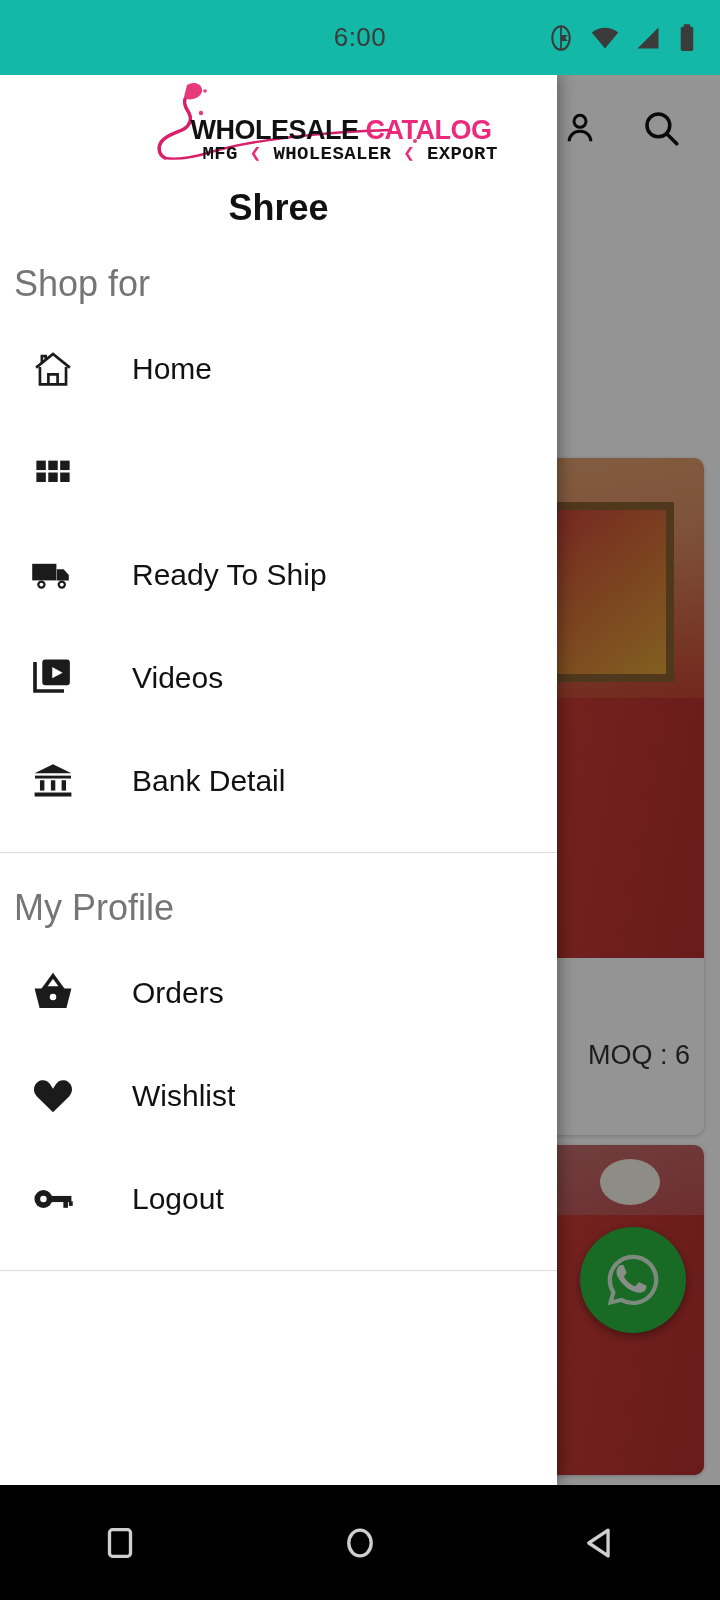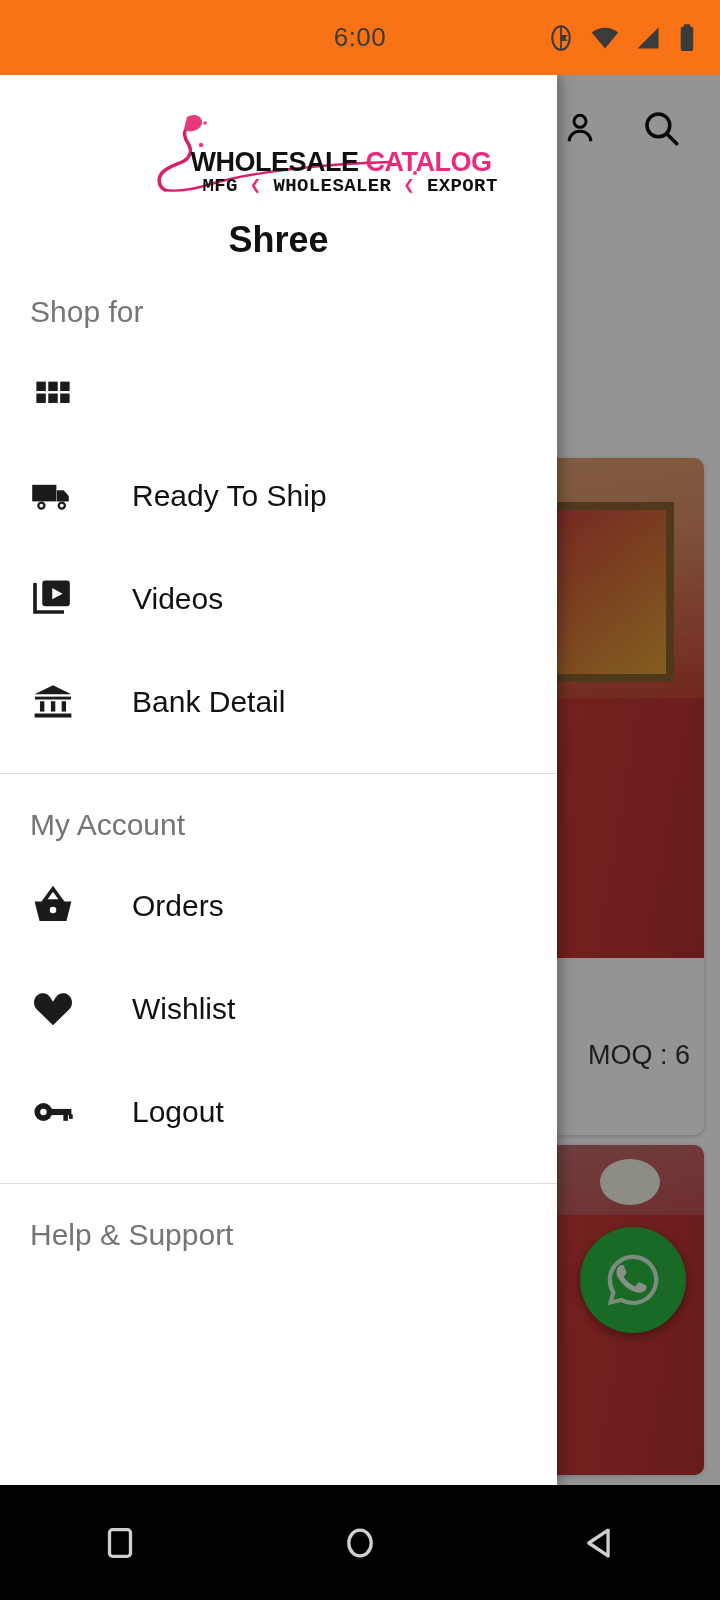--- a/index.html
+++ b/index.html
@@ -7,21 +7,21 @@
     width:720px; height:1600px;
     background:#9e9e9e;
     font-family:"Liberation Sans", sans-serif;
     overflow:hidden;
   }
   #screen { position:relative; width:720px; height:1600px; overflow:hidden; background:#8f8f8f; }
 
   
   .statusbar {
     position:absolute; top:0; left:0; width:720px; height:75px;
-    background:#f97316; display:flex; align-items:center; z-index:40;
+    background:#14b8a6; display:flex; align-items:center; z-index:40;
   }
   .sb-time { position:absolute; left:0; right:0; text-align:center;
     font-size:26px; color:#3b3b3b; letter-spacing:.5px; }
   .sb-icons { position:absolute; right:22px; display:flex; align-items:center; gap:14px; }
   .sb-icons svg { display:block; }
 
   
   .bg-layer { position:absolute; top:75px; left:0; width:720px; height:1410px; background:#fff; }
   .bg-appbar { position:absolute; top:0; left:0; width:720px; height:105px; background:#fff;
     display:flex; align-items:center; justify-content:flex-end; gap:40px; padding-right:38px; }
@@ -90,35 +90,35 @@
   
   .scrim { position:absolute; top:75px; left:0; width:720px; height:1410px;
     background:rgba(0,0,0,.42); z-index:20; }
 
   
   .drawer {
     position:absolute; top:75px; left:0; width:557px; height:1410px;
     background:#fff; z-index:30; overflow:hidden;
     box-shadow:3px 0 14px rgba(0,0,0,.35);
   }
-  .drawer-header { padding-top:32px; display:flex; flex-direction:column; align-items:center; }
+  .drawer-header { display:flex; flex-direction:column; align-items:center; }
 
   .logo-wrap { width:300px; height:90px; position:relative; }
   .brand-row { position:absolute; left:62px; top:40px; font-size:27px; font-weight:bold;
     letter-spacing:-.5px; white-space:nowrap; }
   .brand-row .w { color:#111; }
   .brand-row .c { color:#ec2a7b; }
   .tagline { position:absolute; left:74px; top:66px; font-size:19px; font-weight:bold;
     letter-spacing:.4px; color:#111; white-space:nowrap;font-family:Liberation Mono, monospace; }
   .tagline .sep { color:#ec2a7b; }
   .logo-fig { position:absolute; left:0; top:0; }
 
   .user-name { margin-top:22px; font-size:36px; font-weight:bold; color:#111; }
 
-  .section-title { padding:34px 0 12px 30px; font-size:30px; color:#757575; }
+  .section-title { padding:34px 0 12px 14px; font-size:36px; color:#757575; }
   .divider { height:1px; background:#dcdcdc; margin:20px 0 0 0; }
 
   .menu-item {
     display:flex; align-items:center; height:103px; padding-left:26px; cursor:pointer;
   }
   .menu-icon { width:54px; display:flex; align-items:center; justify-content:center; }
   .menu-icon svg { display:block; }
   .menu-label { margin-left:52px; font-size:30px; color:#111; }
 
   
@@ -234,20 +234,31 @@
           <span class="sep">❮</span>
           <span>EXPORT</span>
         </div>
       </div>
 
       <div class="user-name">Shree</div>
     </div>
 
     <div class="section-title">Shop for</div>
 
+    <div class="menu-item">
+      <span class="menu-icon">
+        <svg width="46" height="46" viewBox="0 0 24 24" fill="none" stroke="#1b1b1b" stroke-width="1.4">
+          <path d="M3.2 11.3 12 4.2l8.8 7.1"></path>
+          <path d="M5.2 10.9V20h13.6v-9.1"></path>
+          <path d="M9.6 20v-5.2h4.8V20"></path>
+          <path d="M6.2 8.6V5.2h2v1.8"></path>
+        </svg>
+      </span>
+      <span class="menu-label">Home</span>
+    </div>
 
     <div class="menu-item">
       <span class="menu-icon">
         <svg width="42" height="42" viewBox="0 0 24 24" fill="#1b1b1b">
           <rect x="2.5" y="5.5" width="5.4" height="5.4"></rect>
           <rect x="9.3" y="5.5" width="5.4" height="5.4"></rect>
           <rect x="16.1" y="5.5" width="5.4" height="5.4"></rect>
           <rect x="2.5" y="12.3" width="5.4" height="5.4"></rect>
           <rect x="9.3" y="12.3" width="5.4" height="5.4"></rect>
           <rect x="16.1" y="12.3" width="5.4" height="5.4"></rect>
@@ -289,21 +300,21 @@
           <rect x="10.9" y="11.6" width="2.3" height="5.4"></rect>
           <rect x="16.5" y="11.6" width="2.3" height="5.4"></rect>
           <rect x="2.4" y="18" width="19.2" height="2.1"></rect>
         </svg>
       </span>
       <span class="menu-label">Bank Detail</span>
     </div>
 
     <div class="divider"></div>
 
-    <div class="section-title">My Account</div>
+    <div class="section-title">My Profile</div>
 
     <div class="menu-item">
       <span class="menu-icon">
         <svg width="46" height="46" viewBox="0 0 24 24" fill="#1b1b1b">
           <path d="M12 3 7.4 9.4h9.2z" fill="none" stroke="#1b1b1b" stroke-width="1.9"></path>
           <path d="M2.4 9.6h19.2L19 19.8H5z"></path>
           <circle cx="12" cy="14.1" r="1.7" fill="#fff"></circle>
         </svg>
       </span>
       <span class="menu-label">Orders</span>
@@ -327,21 +338,20 @@
           <rect x="10.6" y="10.4" width="11" height="3.2"></rect>
           <rect x="17.4" y="13.2" width="2.4" height="3.4"></rect>
           <rect x="20.3" y="13.2" width="2" height="2.4"></rect>
         </svg>
       </span>
       <span class="menu-label">Logout</span>
     </div>
 
     <div class="divider"></div>
 
-    <div class="section-title">Help &amp; Support</div>
 
     <div class="menu-item">
       
       
     </div>
 
   </div>
 
   <div class="statusbar">
     <span class="sb-time">6:00</span>

